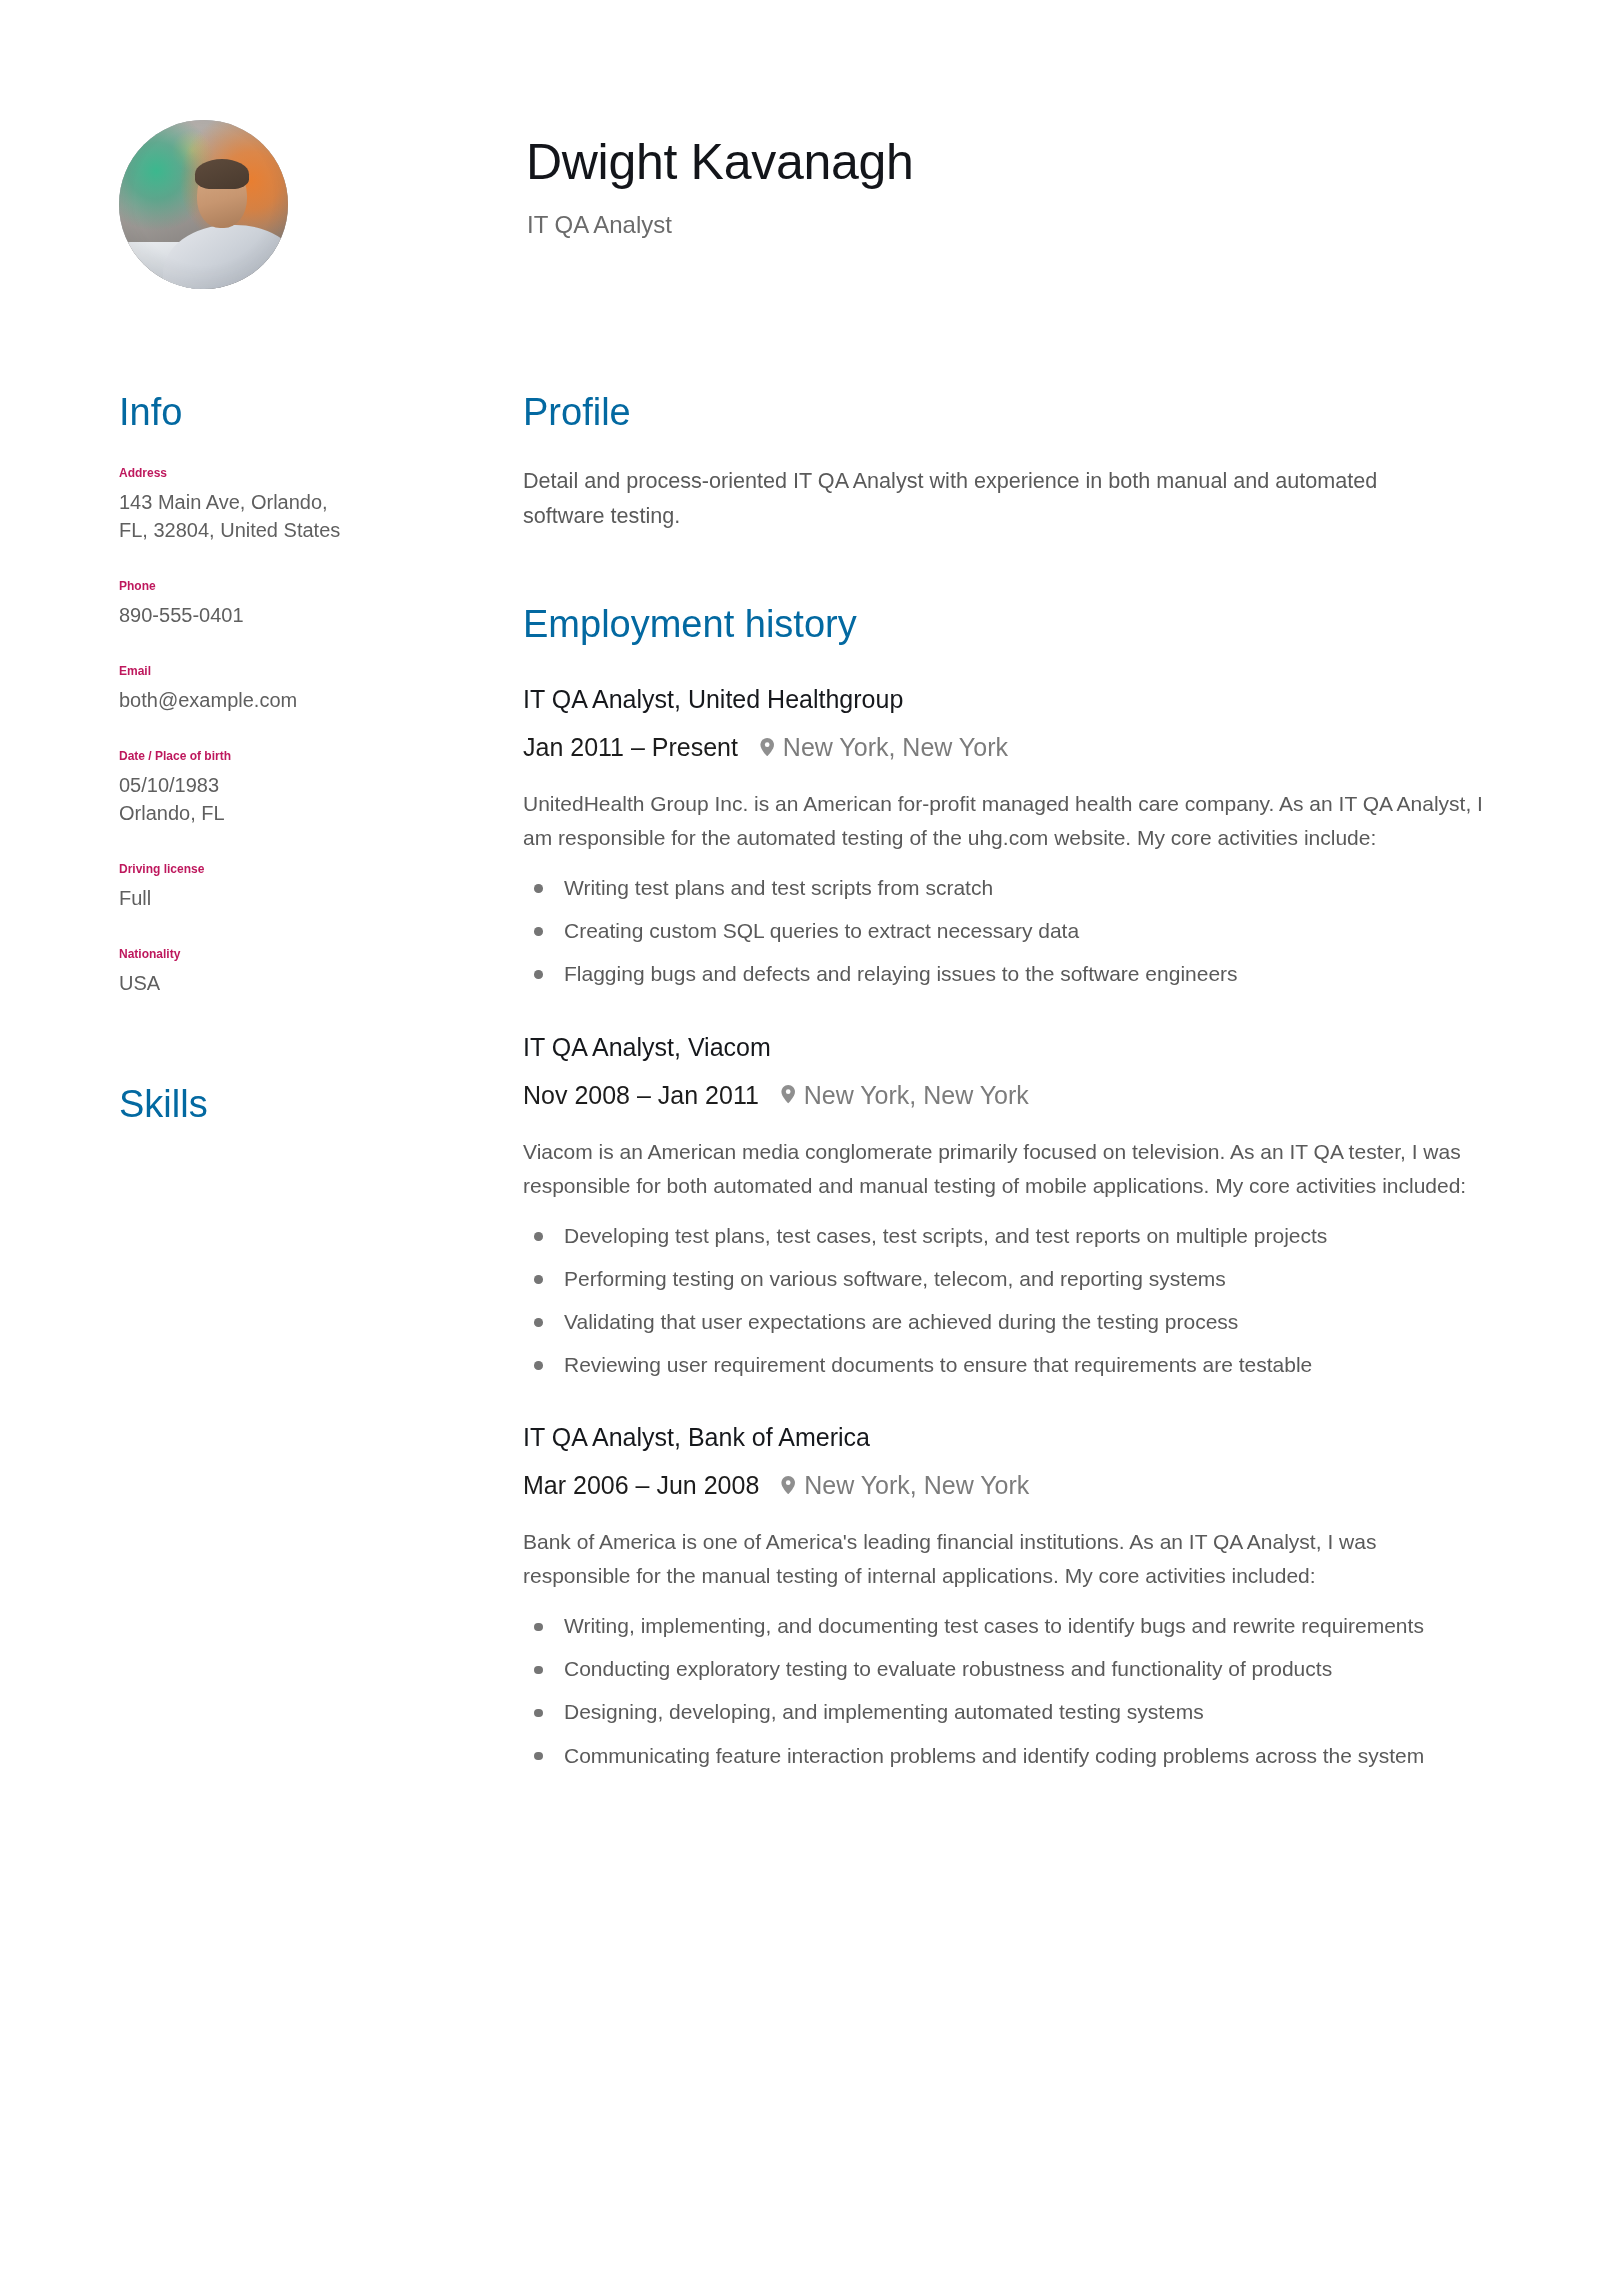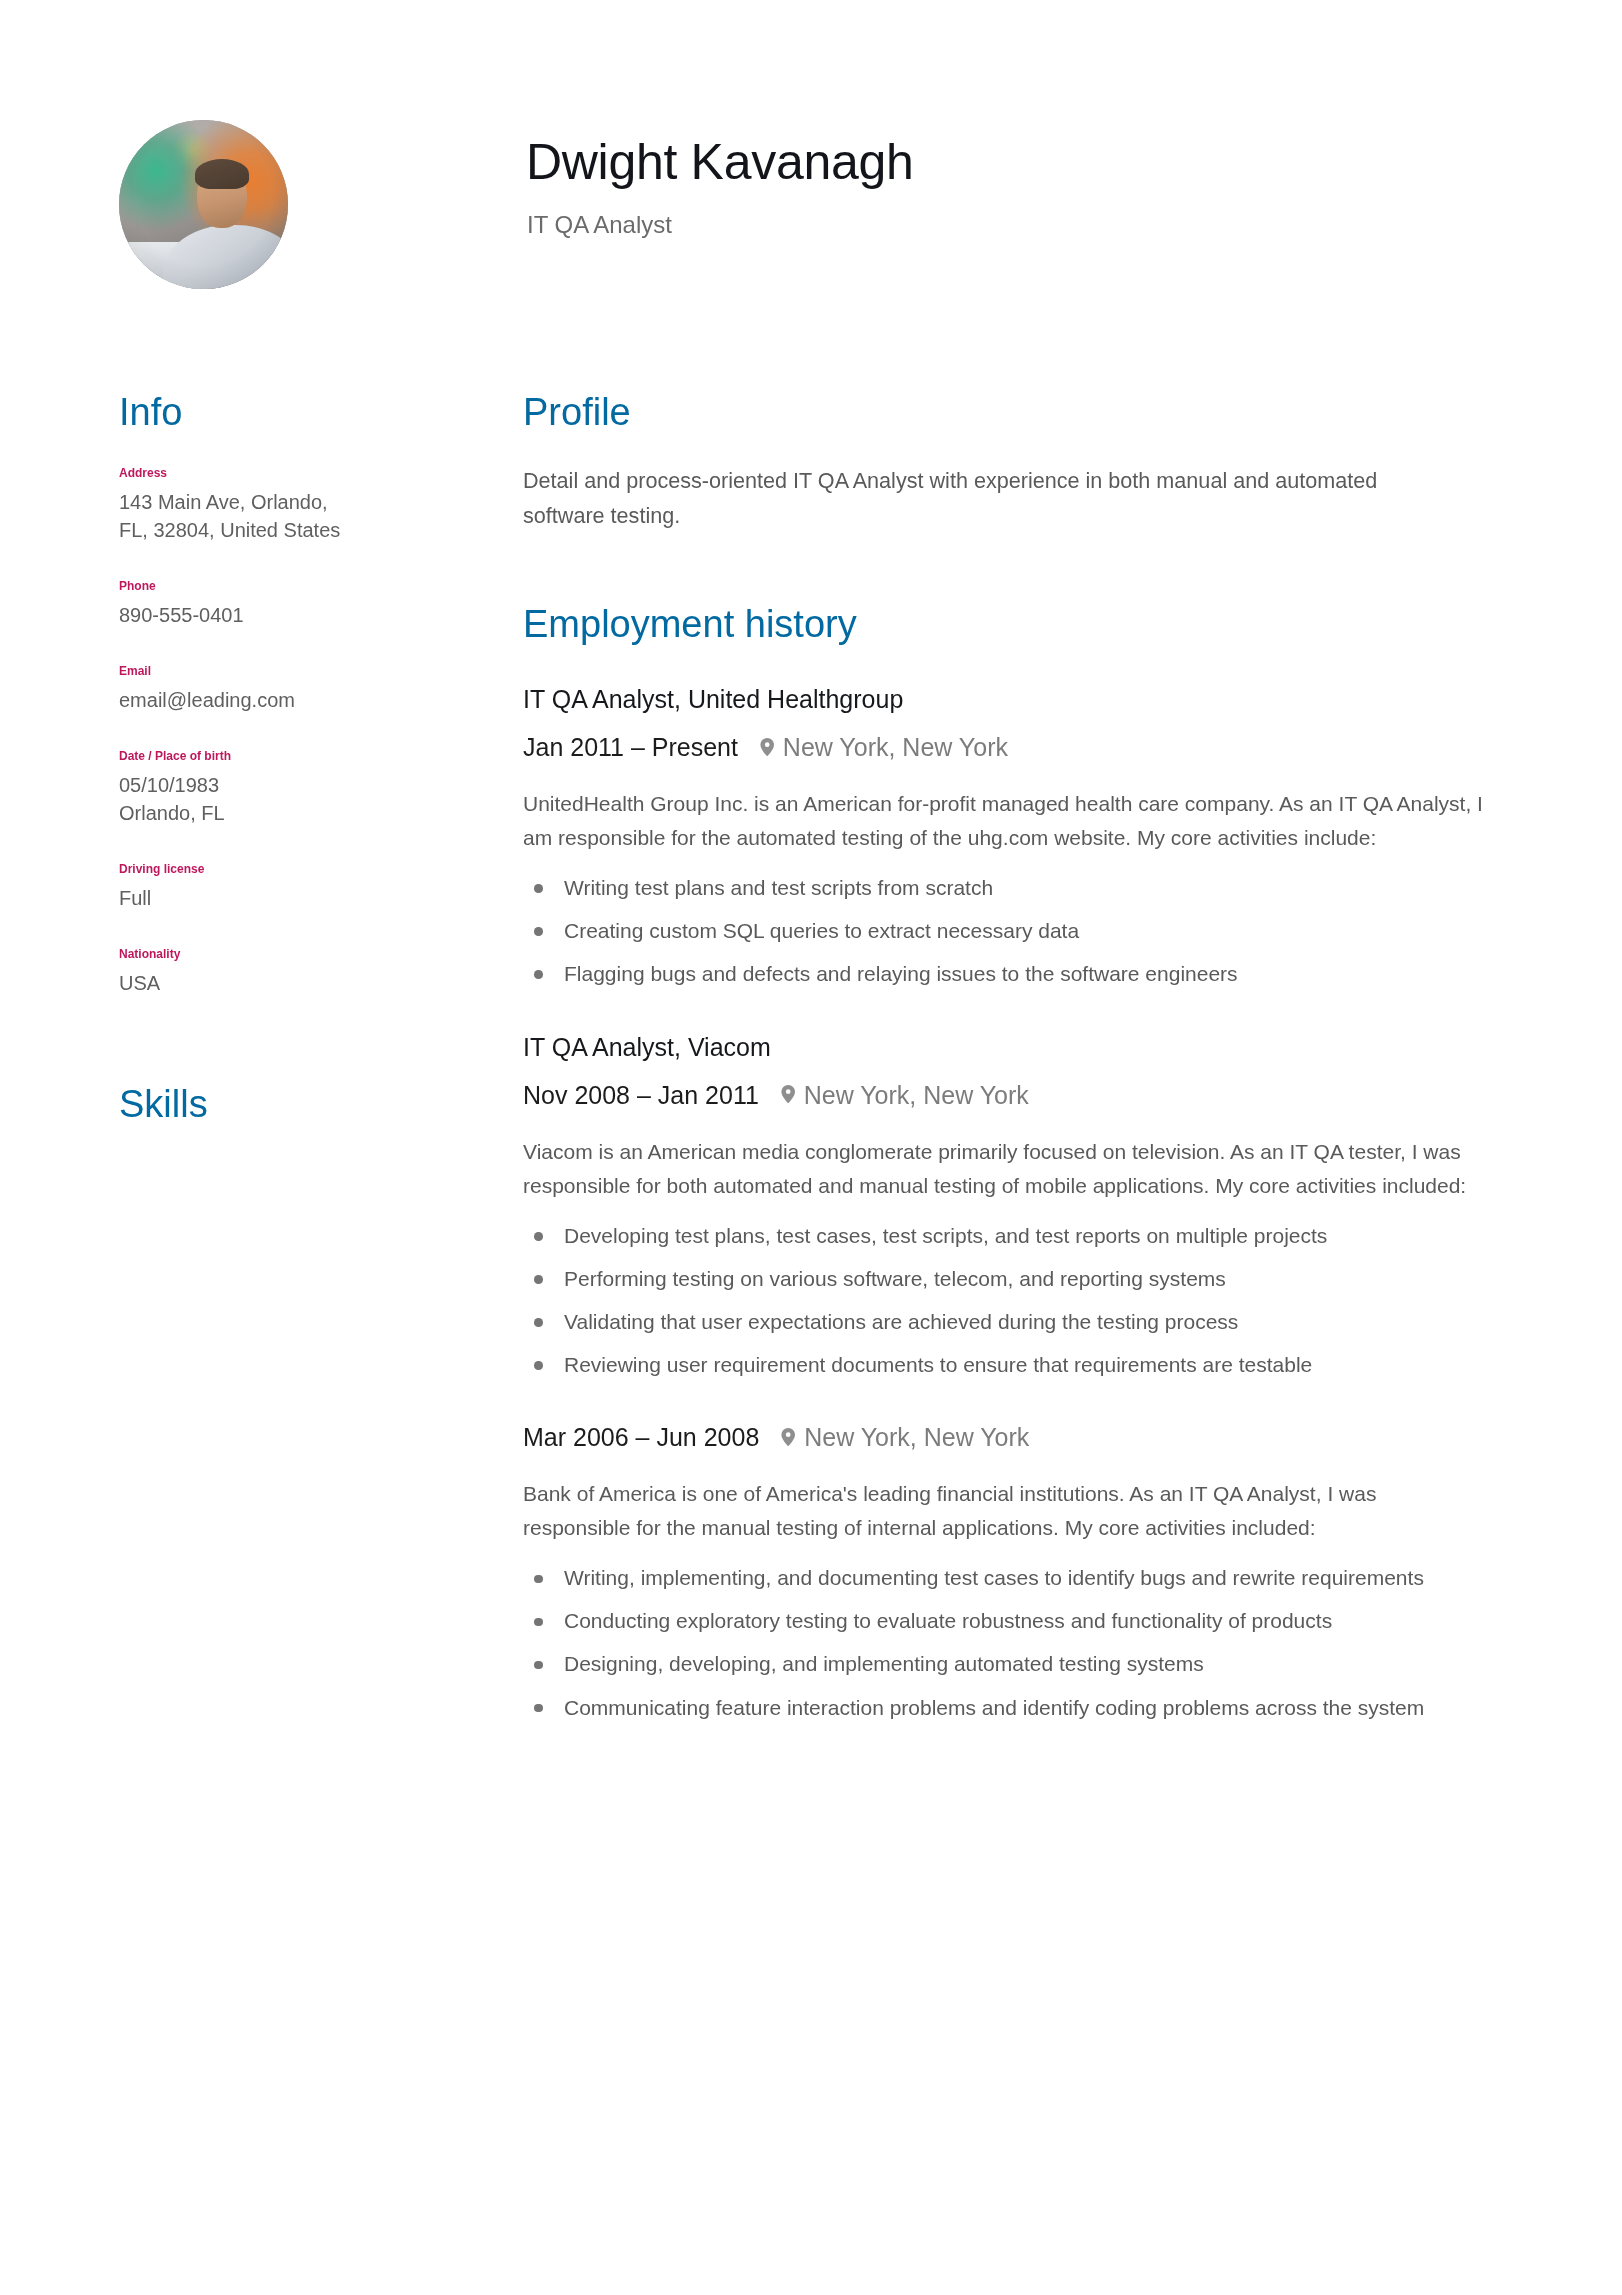--- a/index.html
+++ b/index.html
@@ -269,21 +269,21 @@
 FL, 32804, United States</div>
     </div>
 
     <div class="info-block">
       <div class="info-label">Phone</div>
       <div class="info-value">890-555-0401</div>
     </div>
 
     <div class="info-block">
       <div class="info-label">Email</div>
-      <div class="info-value">email@leading.com</div>
+      <div class="info-value">both@example.com</div>
     </div>
 
     <div class="info-block">
       <div class="info-label">Date / Place of birth</div>
       <div class="info-value">05/10/1983
 Orlando, FL</div>
     </div>
 
     <div class="info-block">
       <div class="info-label">Driving license</div>
@@ -346,20 +346,21 @@
         <div class="job-desc">Viacom is an American media conglomerate primarily focused on television. As an IT QA tester, I was responsible for both automated and manual testing of mobile applications. My core activities included:</div>
         <ul class="bullets">
           <li>Developing test plans, test cases, test scripts, and test reports on multiple projects</li>
           <li>Performing testing on various software, telecom, and reporting systems</li>
           <li>Validating that user expectations are achieved during the testing process</li>
           <li>Reviewing user requirement documents to ensure that requirements are testable</li>
         </ul>
       </div>
 
       <div class="job">
+        <div class="job-head">IT QA Analyst, Bank of America</div>
         <div class="job-meta">
           <span class="job-dates">Mar 2006 – Jun 2008</span>
           <span class="job-loc">
             <svg class="pin" viewBox="0 0 22 28" aria-hidden="true">
               <path d="M11 0C5.2 0 0.6 4.6 0.6 10.4C0.6 18 11 28 11 28S21.4 18 21.4 10.4C21.4 4.6 16.8 0 11 0Z" fill="#8f8f8f"></path>
               <circle cx="11" cy="10.2" r="3.6" fill="#ffffff"></circle>
             </svg>
             <span>New York, New York</span>
           </span>
         </div>

